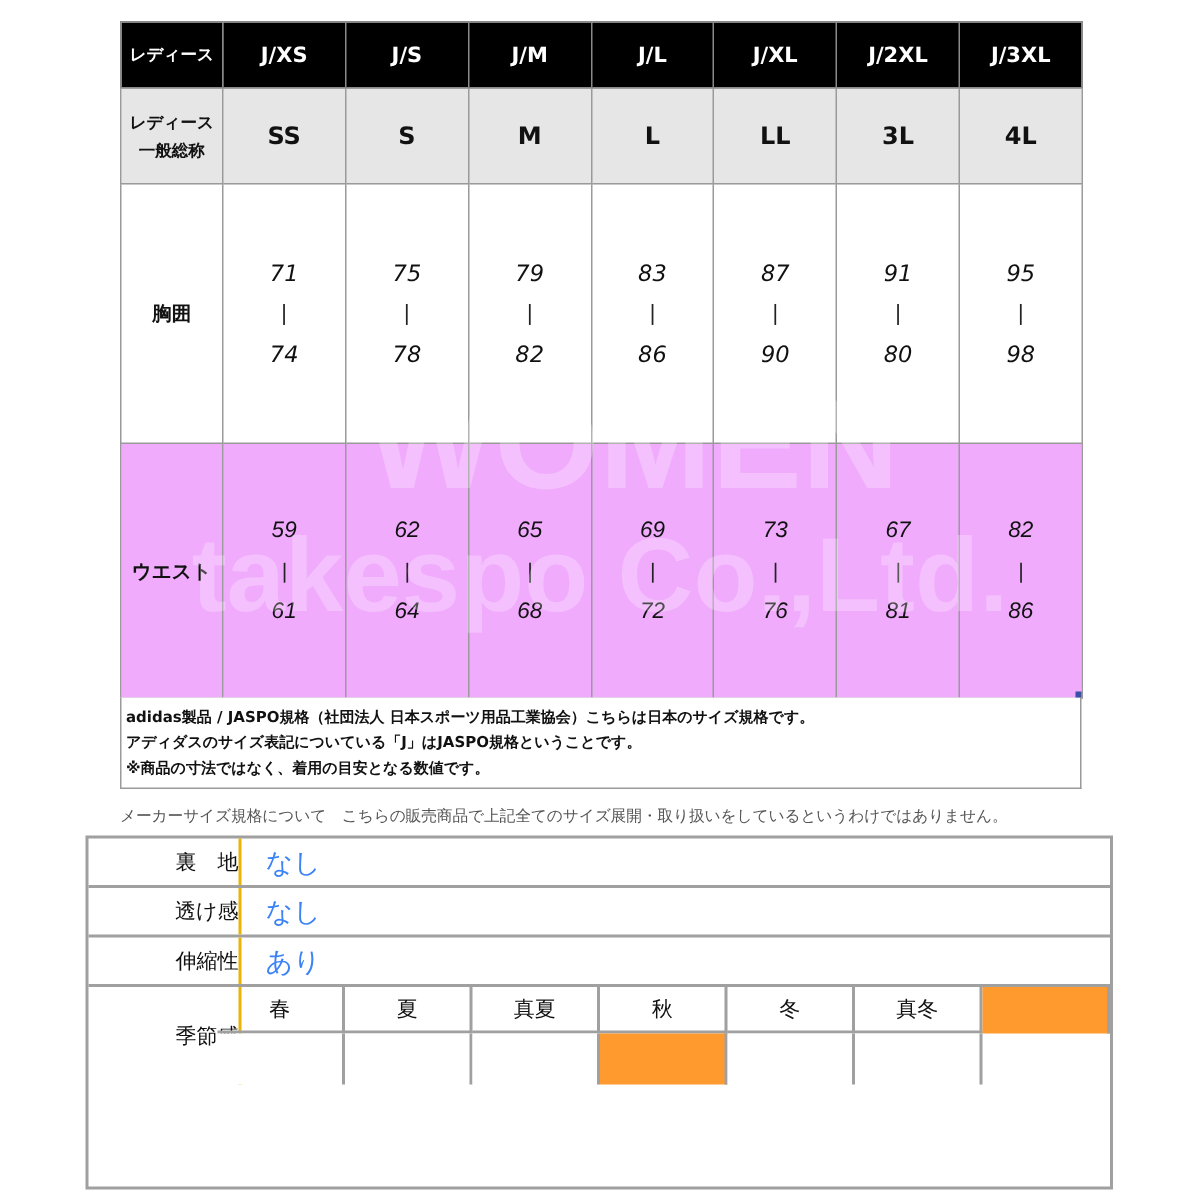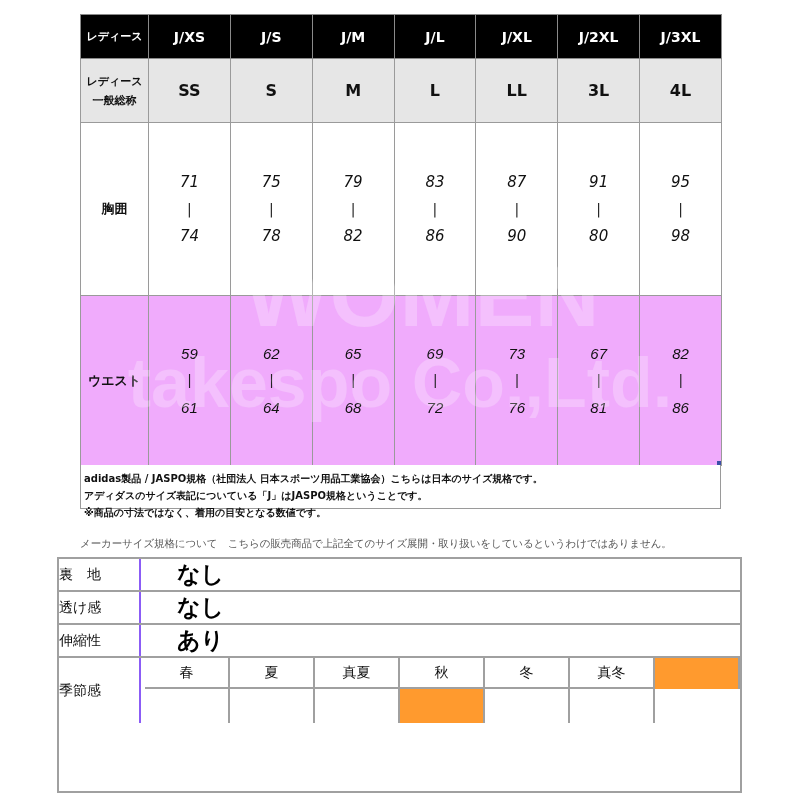--- a/index.html
+++ b/index.html
@@ -23,48 +23,48 @@
     .row-general td.label { font-size: 11px; line-height: 19px; }
     .row-chest td { background: #ffffff; height: 173px; font-size: 15px; }
     .row-waist td { background: #f0abfc; height: 170px; font-size: 15px; }
     .row-chest td.label, .row-waist td.label { font-size: 13px; font-weight: bold; }
 
     .range { display: flex; flex-direction: column; align-items: center; line-height: 27px; font-style: italic; }
     .range .sep { font-size: 14px; color: #222; }
     .row-waist .range span { font-family: "Liberation Sans", sans-serif; font-stretch: condensed; }
 
     .note-box {
-      position: absolute; left: 80px; top: 465px; width: 641px; height: 44px;
+      position: absolute; left: 80px; top: 465px; width: 641px; height: 61px;
       border: 1px solid #9a9a9a; border-top: none; background: #fff;
       padding: 5px 0 0 3px; font-size: 10px; font-weight: bold; line-height: 17px; color: #111;
     }
     .note-box .corner {
       position: absolute; right: -1px; top: -4px; width: 4px; height: 4px; background: #3a4fa8;
     }
 
     .maker-notice {
       position: absolute; left: 80px; top: 537px; font-size: 10.5px; color: #555; white-space: nowrap;
       letter-spacing: -0.1px;
     }
 
     
     .material {
       position: absolute; left: 57px; top: 557px; width: 685px; height: 236px;
       border: 2px solid #a0a0a0; background: #fff;
     }
     .mrow { position: absolute; left: 0; right: 0; border-bottom: 2px solid #a0a0a0; }
     .mrow:last-child { border-bottom: none; }
     .mlabel {
-      position: absolute; left: 0; top: 0; bottom: 0; width: 82px;
-      border-right: 2px solid #8b5cf6; display: flex; align-items: center; justify-content: flex-start;
+      position: absolute; left: 0; top: 0; bottom: 0; width: 102px;
+      border-right: 2px solid #eab308; display: flex; align-items: center; justify-content: flex-end;
       font-size: 14px; color: #111;
     }
     .mvalue {
       position: absolute; left: 118px; top: 0; bottom: 0; display: flex; align-items: center;
-      font-size: 23px; font-weight: bold; color: #000000;
+      font-size: 18px; font-weight: normal; color: #3b82f6;
     }
     .r1 { top: 0; height: 33px; }
     .r2 { top: 33px; height: 33px; }
     .r3 { top: 66px; height: 33px; padding-left: 14px; }
     .r4 { top: 99px; height: 65px; }
     .r5 { top: 164px; height: 68px; border-bottom: none; }
     .r1 .mlabel span { letter-spacing: 14px; margin-right: -14px; }
 
     .season-grid {
       position: absolute; left: 86px; right: 0; top: 0; bottom: 0;

